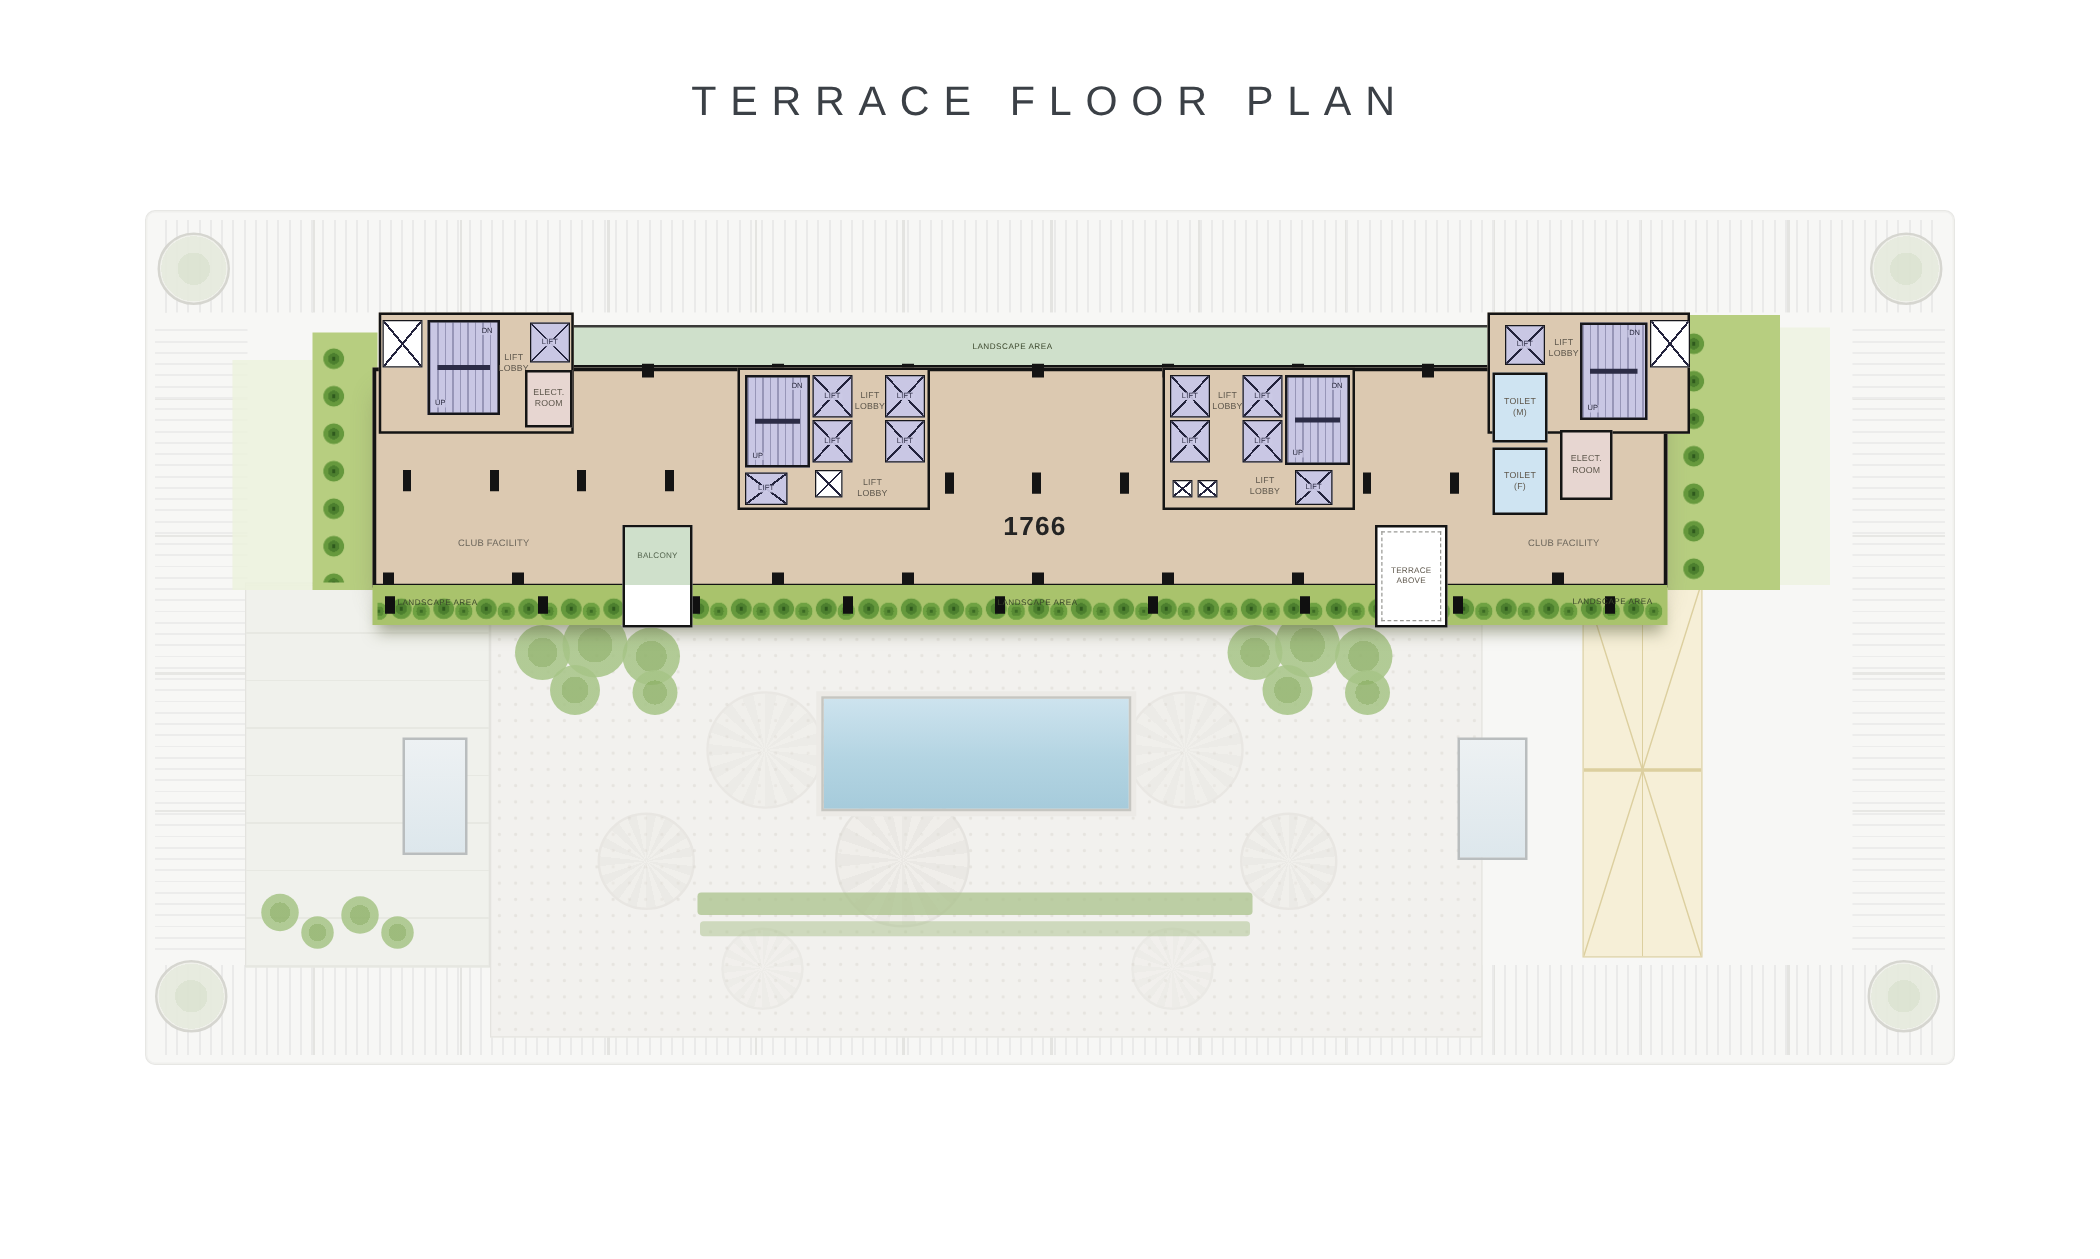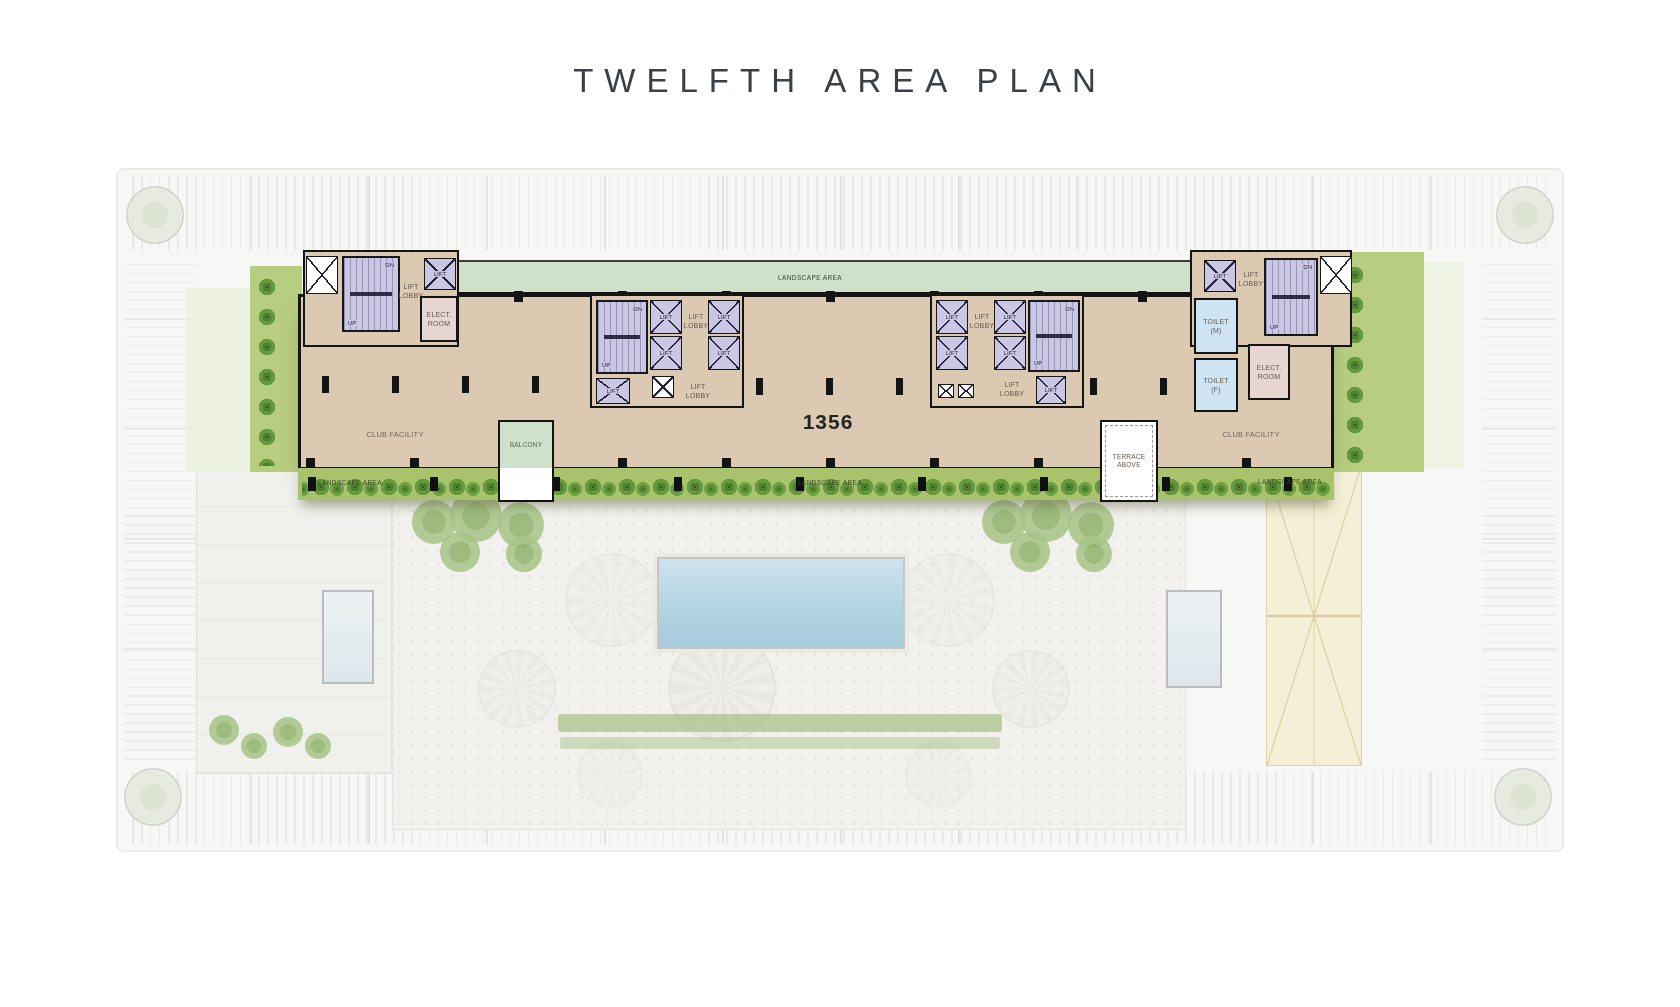--- a/index.html
+++ b/index.html
@@ -83,21 +83,21 @@
   .band-label { font-size:6.5px; color:#39452a; text-align:center; letter-spacing:.4px; }
   .whitebox { background:#ffffff; border:2.5px solid #141414; }
   .balcony-top { background:#cfe0cb; display:flex; align-items:center; justify-content:center; }
   .dashed-inner { border:1px dashed #9a9a96; display:flex; align-items:center; justify-content:center; }
 </style>
 </head>
 <body>
 
 <div class="canvas">
 
-  <div class="abs title">TWELFTH AREA PLAN</div>
+  <div class="abs title">TERRACE FLOOR PLAN</div>
 
   <div class="abs site" style="left:116px;top:168px;width:1448px;height:684px;"></div>
   <div class="abs hatch-v" style="left:132px;top:176px;width:1416px;height:74px;"></div>
   <div class="abs hatch-v" style="left:132px;top:772px;width:1416px;height:72px;"></div>
   <div class="abs hatch-h" style="left:124px;top:258px;width:74px;height:502px;"></div>
   <div class="abs hatch-h" style="left:1482px;top:258px;width:74px;height:502px;"></div>
   <div class="abs big-tree" style="left:126px;top:186px;width:58px;height:58px;"></div>
   <div class="abs big-tree" style="left:1496px;top:186px;width:58px;height:58px;"></div>
   <div class="abs big-tree" style="left:124px;top:768px;width:58px;height:58px;"></div>
   <div class="abs big-tree" style="left:1494px;top:768px;width:58px;height:58px;"></div>
@@ -241,21 +241,21 @@
     <span class="rm" style="width:34px;">TOILET (M)</span>
   </div>
   <div class="abs toilet" style="left:1194px;top:358px;width:44px;height:54px;">
     <span class="rm" style="width:34px;">TOILET (F)</span>
   </div>
   <div class="abs elect" style="left:1248px;top:344px;width:42px;height:56px;">
     <span class="rm" style="width:34px;">ELECT. ROOM</span>
   </div>
 
   <div class="abs rm rm-dim" style="left:340px;top:430px;width:110px;font-size:7.5px;">CLUB FACILITY</div>
-  <div class="abs unit-no" style="left:788px;top:410px;width:80px;">1356</div>
+  <div class="abs unit-no" style="left:788px;top:410px;width:80px;">1766</div>
   <div class="abs rm rm-dim" style="left:1196px;top:430px;width:110px;font-size:7.5px;">CLUB FACILITY</div>
 
   <div class="abs botband" style="left:298px;top:468px;width:1036px;height:32px;">
     <div class="band-trees abs" style="left:4px;top:4px;width:1028px;height:26px;"></div>
     <div class="band-ticks abs" style="left:10px;top:9px;width:1016px;height:14px;"></div>
   </div>
   <div class="abs band-label" style="left:300px;top:479px;width:100px;">LANDSCAPE AREA</div>
   <div class="abs band-label" style="left:780px;top:479px;width:100px;">LANDSCAPE AREA</div>
   <div class="abs band-label" style="left:1240px;top:478px;width:100px;">LANDSCAPE AREA</div>
 

